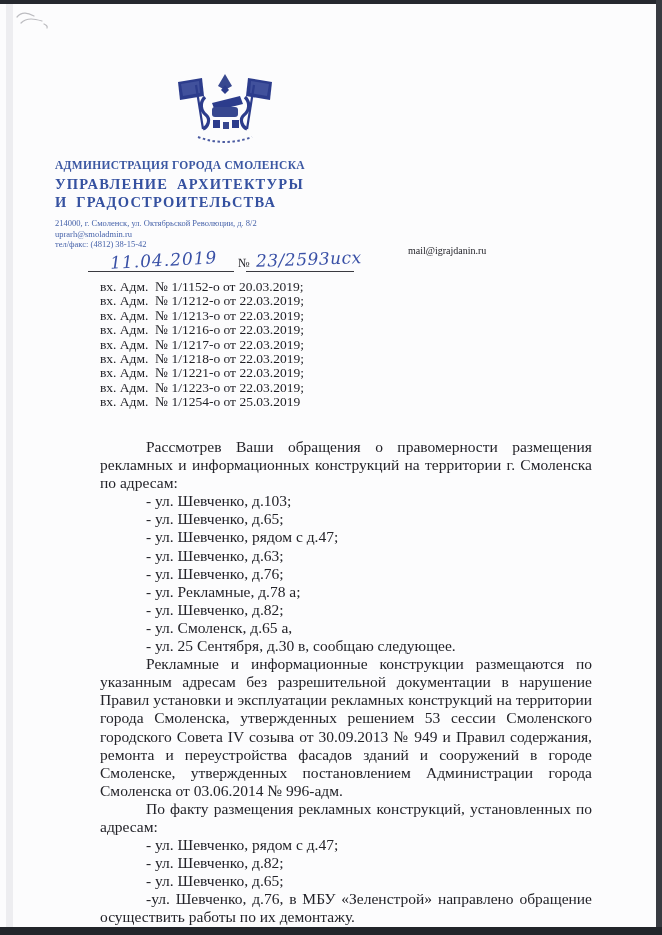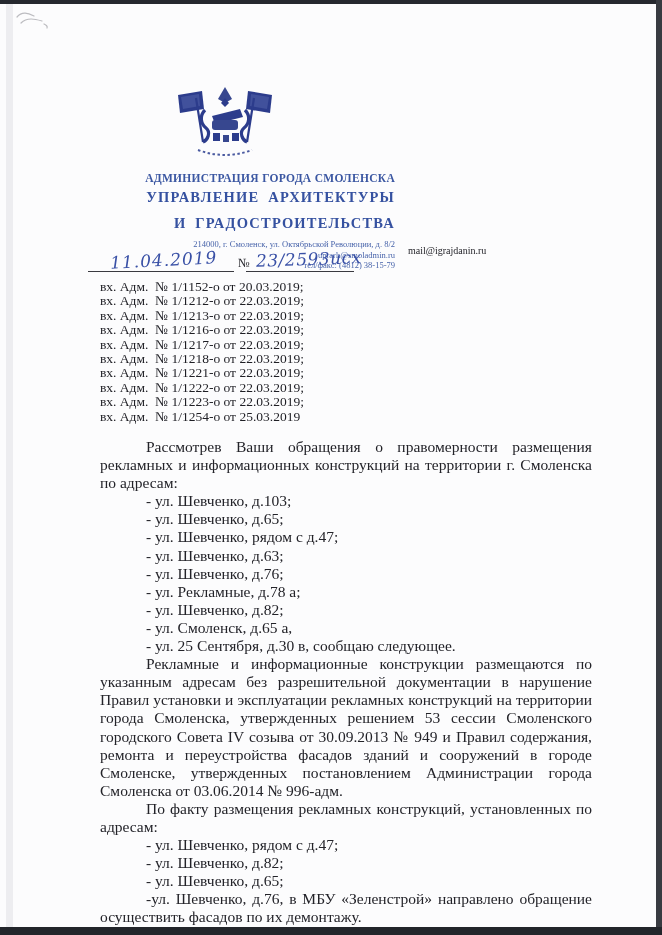--- a/index.html
+++ b/index.html
@@ -5,25 +5,25 @@
   html,body{margin:0;padding:0;}
   body{width:662px;height:935px;overflow:hidden;background:#e9e9ec;}
   .page{position:relative;width:662px;height:935px;background:#fcfcfd;font-family:"Liberation Serif",serif;color:#232329;overflow:hidden;}
   
   .edge-top{position:absolute;left:0;top:0;width:662px;height:4px;background:#25282e;}
   .edge-right{position:absolute;right:0;top:0;width:6px;height:935px;background:#383b41;}
   .edge-bottom{position:absolute;left:0;bottom:0;width:662px;height:8px;background:#22252a;}
   .edge-left-band{position:absolute;left:6px;top:4px;width:7px;height:923px;background:#ededf0;}
   .pencil{position:absolute;left:14px;top:8px;}
   
-  .letterhead{position:absolute;left:55px;top:86px;width:340px;text-align:right;}
+  .letterhead{position:absolute;left:55px;top:73px;width:340px;text-align:left;}
   .emblem{display:block;margin:0 auto 5px auto;}
   .org-name{font-size:11.5px;font-weight:bold;color:#3b57a2;letter-spacing:.3px;line-height:14px;}
   .dept{font-size:14.5px;font-weight:bold;color:#3551a0;letter-spacing:1.2px;word-spacing:4px;line-height:17px;margin-top:4px;}
-  .dept2{margin-top:9px;}
+  .dept2{margin-top:1px;}
   .contact{margin-top:7px;font-size:8.5px;color:#4763aa;line-height:10.5px;}
   
   .ref-row{position:absolute;left:88px;top:248px;width:290px;height:30px;}
   .hand{font-family:"DejaVu Serif",serif;font-style:italic;color:#3950a6;font-size:17px;}
   .hand-date{position:absolute;left:22px;top:2px;transform:rotate(-3deg);letter-spacing:1px;}
   .underline-1{position:absolute;left:0;top:23px;width:146px;height:1px;background:#3a3a40;}
   .num-sign{position:absolute;left:150px;top:8px;font-size:12.5px;color:#2a2a30;}
   .hand-num{position:absolute;left:168px;top:1px;transform:rotate(-2deg);letter-spacing:.5px;}
   .underline-2{position:absolute;left:158px;top:23px;width:108px;height:1px;background:#3a3a40;}
   .recipient-email{position:absolute;left:408px;top:245px;font-size:10px;color:#1e1e24;}
@@ -75,57 +75,56 @@
 
         <path d="M26,64 Q53,74 80,64" stroke="#4a5aa0" stroke-width="2" stroke-dasharray="2.5,2.5" fill="none"></path>
       </g>
     </svg>
     <div class="org-name">АДМИНИСТРАЦИЯ ГОРОДА СМОЛЕНСКА</div>
     <div class="dept">УПРАВЛЕНИЕ АРХИТЕКТУРЫ</div>
     <div class="dept dept2">И ГРАДОСТРОИТЕЛЬСТВА</div>
     <div class="contact">
       <div>214000, г. Смоленск, ул. Октябрьской Революции, д. 8/2</div>
       <div>uprarh@smoladmin.ru</div>
-      <div>тел/факс: (4812) 38-15-79</div>
+      <div>тел/факс: (4812) 38-15-42</div>
     </div>
   </div>
 
   <div class="ref-row">
     <span class="hand hand-date">11.04.2019</span>
     <span class="underline-1"></span>
     <span class="num-sign">№</span>
     <span class="hand hand-num">23/2593исх</span>
     <span class="underline-2"></span>
   </div>
   <div class="recipient-email">mail@igrajdanin.ru</div>
 
   <div class="incoming">
     <div class="in-line">вх. Адм.  № 1/1152-о от 20.03.2019;</div>
     <div class="in-line">вх. Адм.  № 1/1212-о от 22.03.2019;</div>
     <div class="in-line">вх. Адм.  № 1/1213-о от 22.03.2019;</div>
     <div class="in-line">вх. Адм.  № 1/1216-о от 22.03.2019;</div>
     <div class="in-line">вх. Адм.  № 1/1217-о от 22.03.2019;</div>
     <div class="in-line">вх. Адм.  № 1/1218-о от 22.03.2019;</div>
     <div class="in-line">вх. Адм.  № 1/1221-о от 22.03.2019;</div>
-    <div class="in-line">вх. Адм.  № 1/1222-о от 22.03.2019;</div>
     <div class="in-line">вх. Адм.  № 1/1223-о от 22.03.2019;</div>
     <div class="in-line">вх. Адм.  № 1/1254-о от 25.03.2019</div>
   </div>
 
   <div class="body-text">
     <p class="para">Рассмотрев Ваши обращения о правомерности размещения рекламных и информационных конструкций на территории г. Смоленска по адресам:</p>
     <div class="addr-line">- ул. Шевченко, д.103;</div>
     <div class="addr-line">- ул. Шевченко, д.65;</div>
     <div class="addr-line">- ул. Шевченко, рядом с д.47;</div>
     <div class="addr-line">- ул. Шевченко, д.63;</div>
     <div class="addr-line">- ул. Шевченко, д.76;</div>
     <div class="addr-line">- ул. Рекламные, д.78 а;</div>
     <div class="addr-line">- ул. Шевченко, д.82;</div>
     <div class="addr-line">- ул. Смоленск, д.65 а,</div>
     <div class="addr-line">- ул. 25 Сентября, д.30 в, сообщаю следующее.</div>
     <p class="para">Рекламные и информационные конструкции размещаются по указанным адресам без разрешительной документации в нарушение Правил установки и эксплуатации рекламных конструкций на территории города Смоленска, утвержденных решением 53 сессии Смоленского городского Совета IV созыва от 30.09.2013 № 949 и Правил содержания, ремонта и переустройства фасадов зданий и сооружений в городе Смоленске, утвержденных постановлением Администрации города Смоленска от 03.06.2014 № 996-адм.</p>
     <p class="para">По факту размещения рекламных конструкций, установленных по адресам:</p>
     <div class="addr-line">- ул. Шевченко, рядом с д.47;</div>
     <div class="addr-line">- ул. Шевченко, д.82;</div>
     <div class="addr-line">- ул. Шевченко, д.65;</div>
-    <p class="para">-ул. Шевченко, д.76, в МБУ «Зеленстрой» направлено обращение осуществить фасадов по их демонтажу.</p>
+    <p class="para">-ул. Шевченко, д.76, в МБУ «Зеленстрой» направлено обращение осуществить работы по их демонтажу.</p>
   </div>
 </div>
 
 </body></html>

